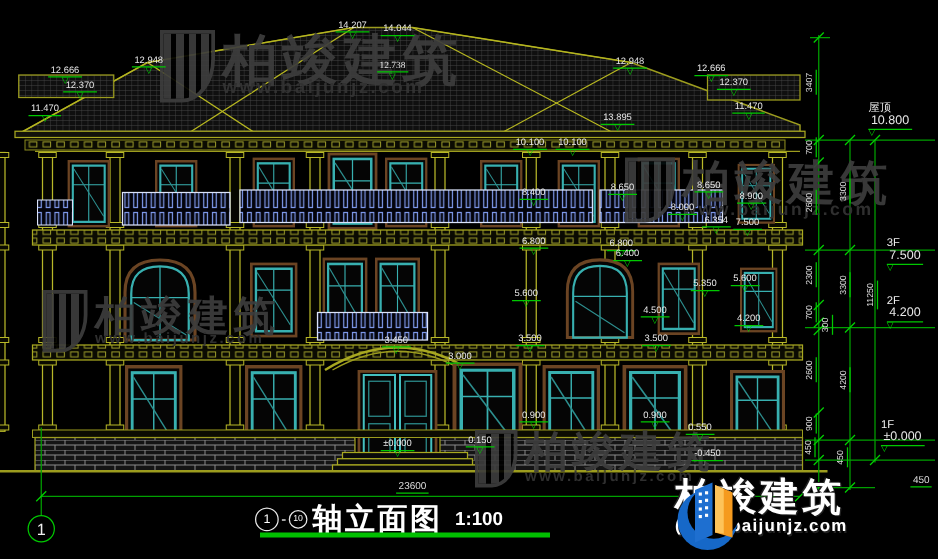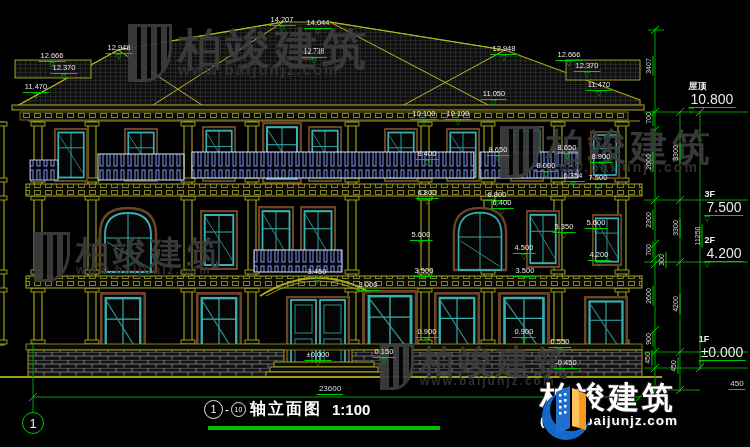--- a/index.html
+++ b/index.html
@@ -5,22 +5,22 @@
   html,body{margin:0;padding:0;background:#000;}
   #stage{position:relative;width:750px;height:447px;background:#000;overflow:hidden;
          font-family:"Liberation Sans","DejaVu Sans",sans-serif;}
   #stage svg{position:absolute;left:0;top:0;}
   #ann-layer{position:absolute;left:0;top:0;width:750px;height:447px;pointer-events:none;}
   .ann{position:absolute;display:flex;flex-direction:column;align-items:center;
        transform:translate(-50%,0);color:#e8e8e8;font-size:7.5px;line-height:1;white-space:nowrap;}
   .ann .ann-t{border-bottom:1px solid #00c800;padding:0 2px 1px 2px;}
   .ann .ann-g{color:#00d200;font-size:7px;line-height:6px;}
   .lvl{align-items:flex-start;}
-  .lvl .lvl-name{font-size:9px;font-weight:bold;color:#f0f0f0;margin-bottom:1px;}
-  .lvl .ann-t{font-size:14px;}
+  .lvl .lvl-name{font-size:9px;font-weight:normal;color:#f0f0f0;margin-bottom:1px;}
+  .lvl .ann-t{font-size:10px;}
   .vdim{transform:translate(-50%,-50%) rotate(-90deg);color:#dcdcdc;font-size:7px;}
   .hdim{transform:translate(-50%,0);color:#dcdcdc;font-size:8px;}
   
   .wm{position:absolute;display:flex;align-items:center;gap:6px;color:#3d3d3d;
       opacity:.92;pointer-events:none;}
   .wm .wm-col{display:flex;flex-direction:column;}
   .wm .wm-tx{font-weight:bold;letter-spacing:4px;line-height:.95;}
   .wm .wm-url{font-weight:bold;letter-spacing:2px;color:#343434;}
   .wm .wm-ico{background:
       repeating-linear-gradient(90deg,#3d3d3d 0 6px,#000 6px 10px);
@@ -31,21 +31,21 @@
   .wm4{left:380px;top:344px;} .wm4 .wm-tx{font-size:34px;} .wm4 .wm-url{font-size:12px;margin-top:-5px;} .wm4 .wm-ico{width:28px;height:40px;}
   
   .axis-bub{position:absolute;left:22px;top:412px;width:20px;height:20px;border:1.5px solid #00c800;
       border-radius:50%;color:#eee;font-size:13px;display:flex;align-items:center;justify-content:center;}
   
   .dtitle{position:absolute;left:204px;top:399px;display:flex;align-items:center;gap:4px;color:#fff;}
   .dtitle .circ{width:17px;height:17px;border:1.5px solid #e8e8e8;border-radius:50%;
       display:flex;align-items:center;justify-content:center;font-size:10px;}
   .dtitle .circ.sm{width:13px;height:13px;font-size:7px;}
   .dtitle .dash{font-size:12px;margin:0 -2px;}
-  .dtitle .tname{font-size:16px;font-weight:bold;letter-spacing:2px;}
+  .dtitle .tname{font-size:24px;font-weight:bold;letter-spacing:2px;}
   .dtitle .tscale{font-size:15px;font-weight:bold;margin-left:6px;}
   .t-underline{position:absolute;left:208px;top:426px;width:232px;height:4px;background:#00bf00;}
   
   .brand{position:absolute;left:540px;top:382px;display:flex;align-items:center;gap:5px;}
   .brand .b-col{display:flex;flex-direction:column;}
   .brand .b-tx{color:#fff;font-size:31px;font-weight:bold;letter-spacing:3px;line-height:1;
       text-shadow:1px 1px 0 #222,-1px -1px 0 #222;}
   .brand .b-url{color:#fff;font-size:13.5px;font-weight:bold;letter-spacing:1px;margin-top:0px;
       text-shadow:1px 1px 0 #222;}
 </style>
@@ -299,21 +299,21 @@
       </div>
       <div class="ann elevation-dim" style="left: 587px; top: 62px;">
         <span class="ann-t">12.370</span>
         <span class="ann-g">▽</span>
       </div>
       <div class="ann elevation-dim" style="left: 599px; top: 81px;">
         <span class="ann-t">11.470</span>
         <span class="ann-g">▽</span>
       </div>
       <div class="ann elevation-dim" style="left: 494px; top: 90px;">
-        <span class="ann-t">11.050</span>
+        <span class="ann-t">13.895</span>
         <span class="ann-g">▽</span>
       </div>
       <div class="ann elevation-dim" style="left: 424px; top: 110px;">
         <span class="ann-t">10.100</span>
         <span class="ann-g">▽</span>
       </div>
       <div class="ann elevation-dim" style="left: 458px; top: 110px;">
         <span class="ann-t">10.100</span>
         <span class="ann-g">▽</span>
       </div>

